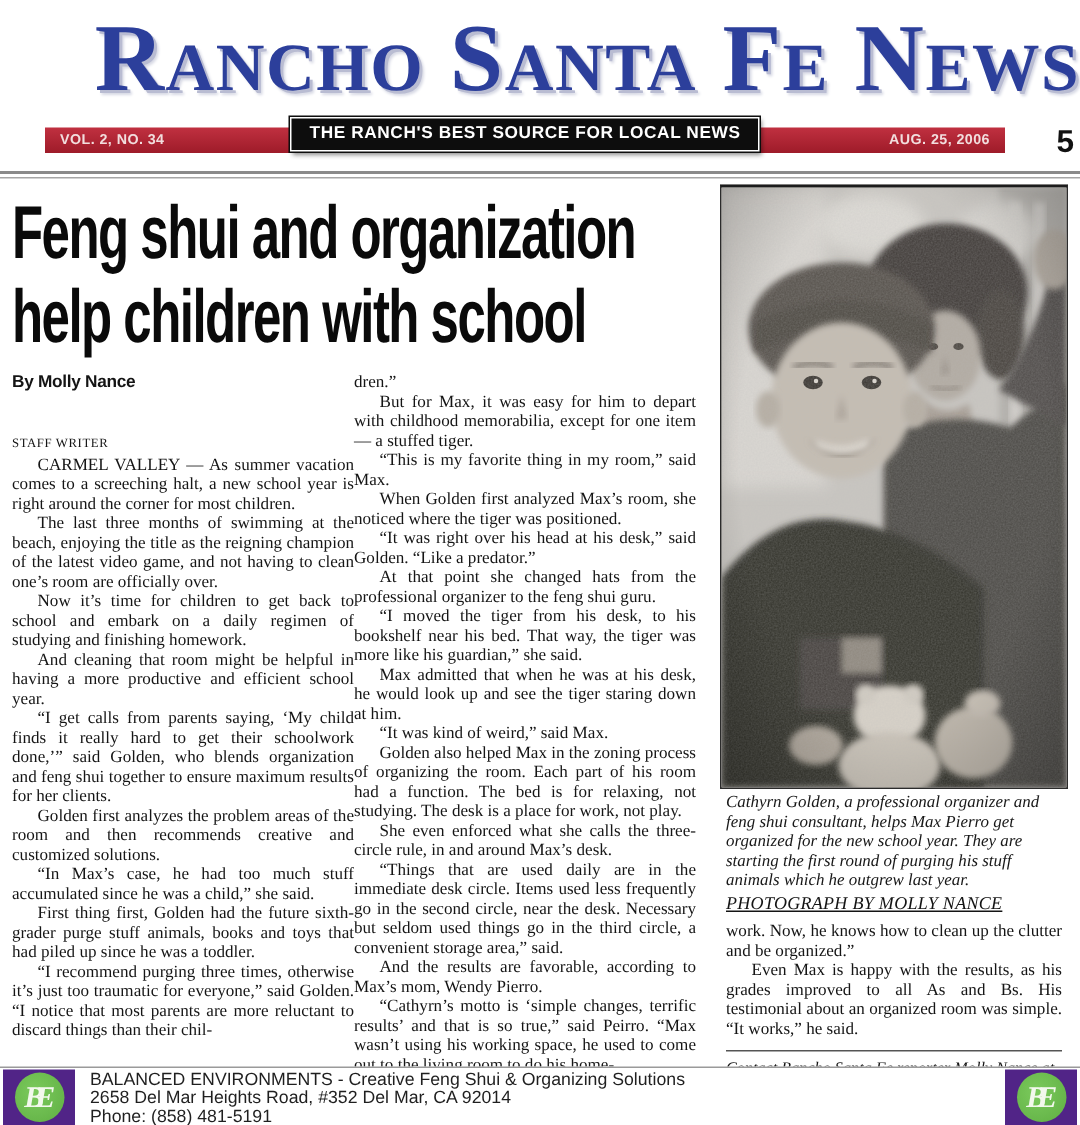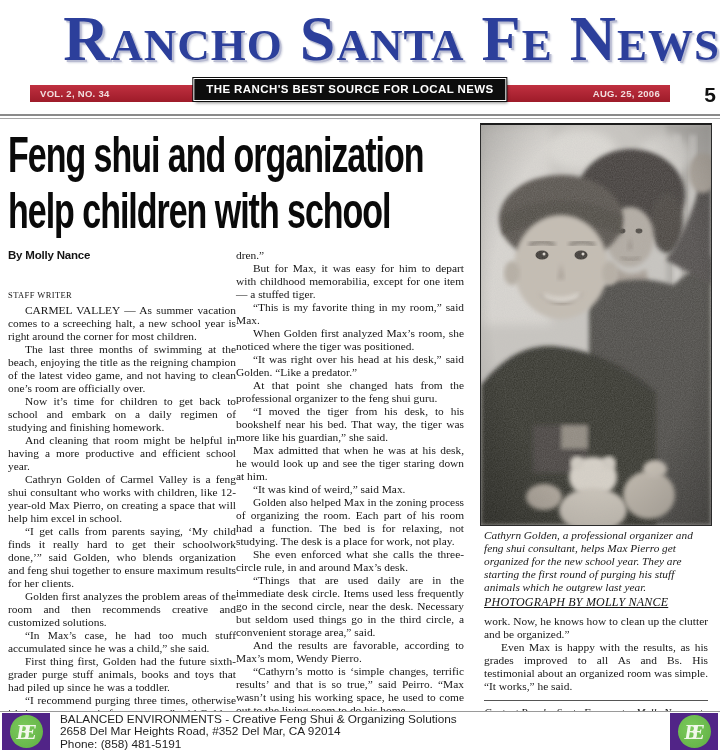--- a/index.html
+++ b/index.html
@@ -144,21 +144,20 @@
         <span class="hl-line">help children with school</span>
       </h1>
       <div class="cols">
         <div class="col">
           <div class="byline">By Molly Nance</div>
           <div class="byline-role">STAFF WRITER</div>
           <p>CARMEL VALLEY — As summer vacation comes to a screeching halt, a new school year is right around the corner for most children.</p>
           <p>The last three months of swimming at the beach, enjoying the title as the reigning champion of the latest video game, and not having to clean one’s room are officially over.</p>
           <p>Now it’s time for children to get back to school and embark on a daily regimen of studying and finishing homework.</p>
           <p>And cleaning that room might be helpful in having a more productive and efficient school year.</p>
-          <p>Cathryn Golden of Carmel Valley is a feng shui consultant who works with children, like 12-year-old Max Pierro, on creating a space that will help him excel in school.</p>
           <p>“I get calls from parents saying, ‘My child finds it really hard to get their schoolwork done,’” said Golden, who blends organization and feng shui together to ensure maximum results for her clients.</p>
           <p>Golden first analyzes the problem areas of the room and then recommends creative and customized solutions.</p>
           <p>“In Max’s case, he had too much stuff accumulated since he was a child,” she said.</p>
           <p>First thing first, Golden had the future sixth-grader purge stuff animals, books and toys that had piled up since he was a toddler.</p>
           <p>“I recommend purging three times, otherwise it’s just too traumatic for everyone,” said Golden. “I notice that most parents are more reluctant to discard things than their chil-</p>
         </div>
         <div class="col">
           <p class="noindent">dren.”</p>
           <p>But for Max, it was easy for him to depart with childhood memorabilia, except for one item — a stuffed tiger.</p>
           <p>“This is my favorite thing in my room,” said Max.</p>

